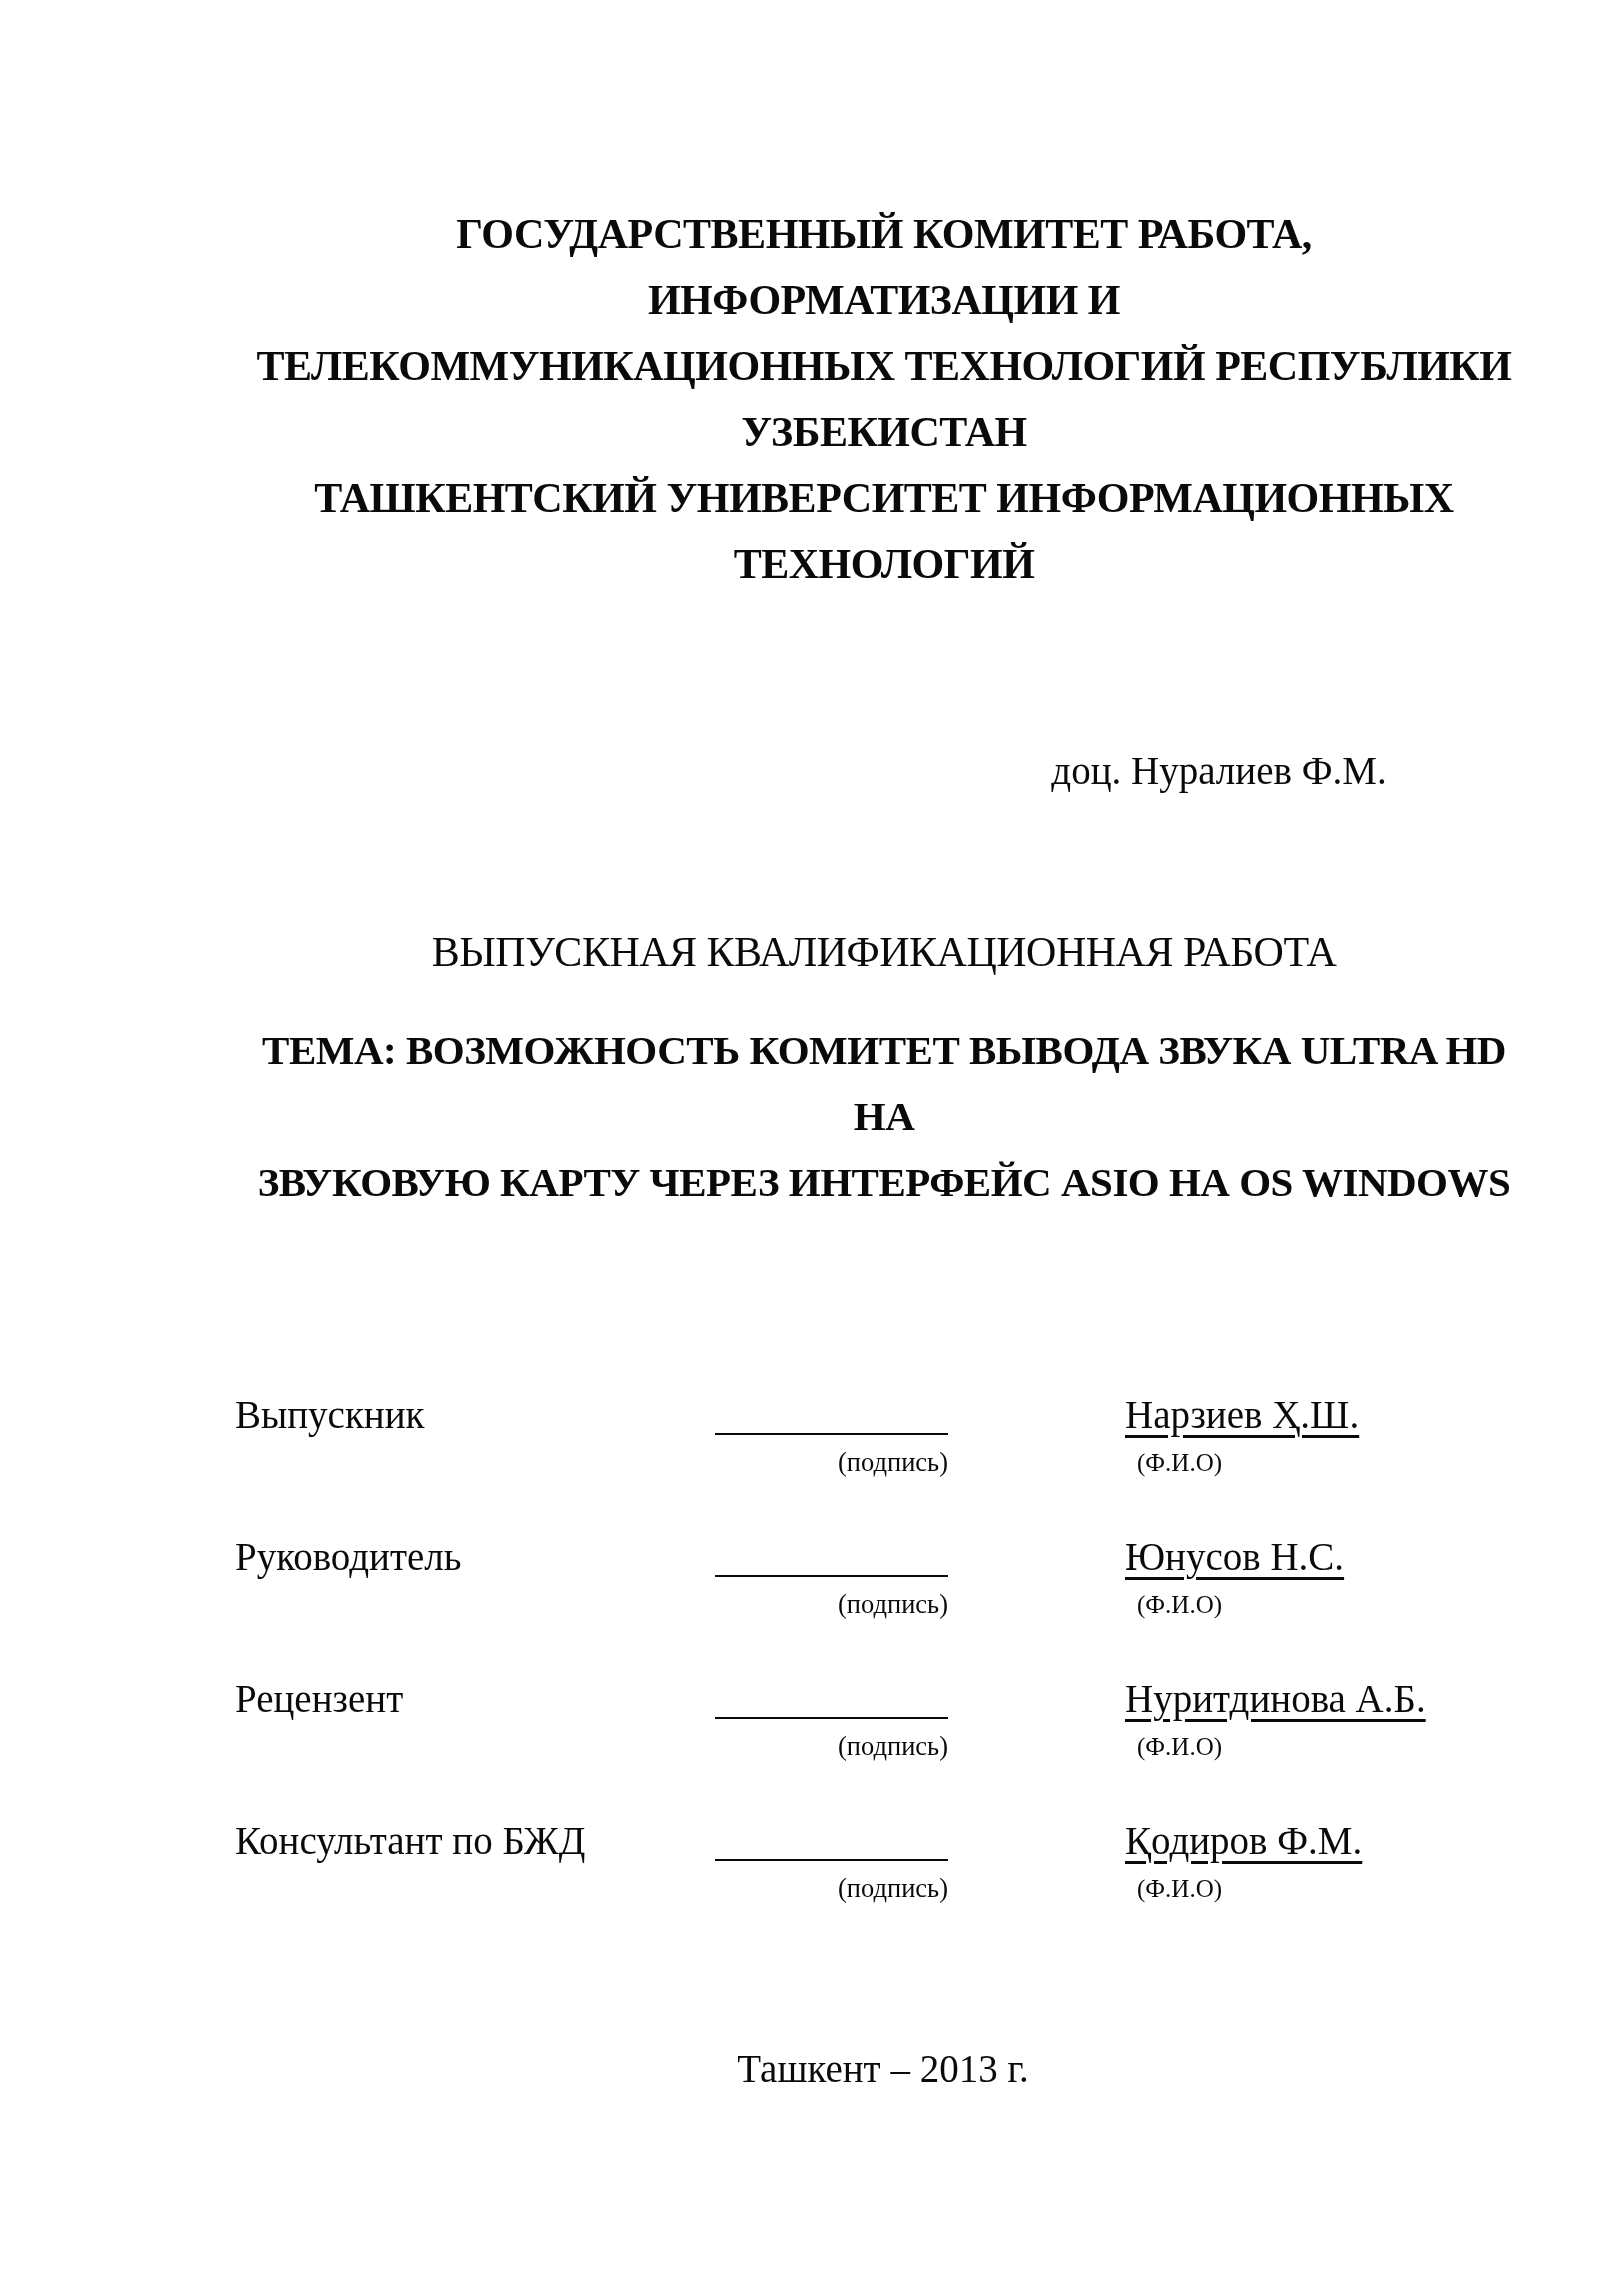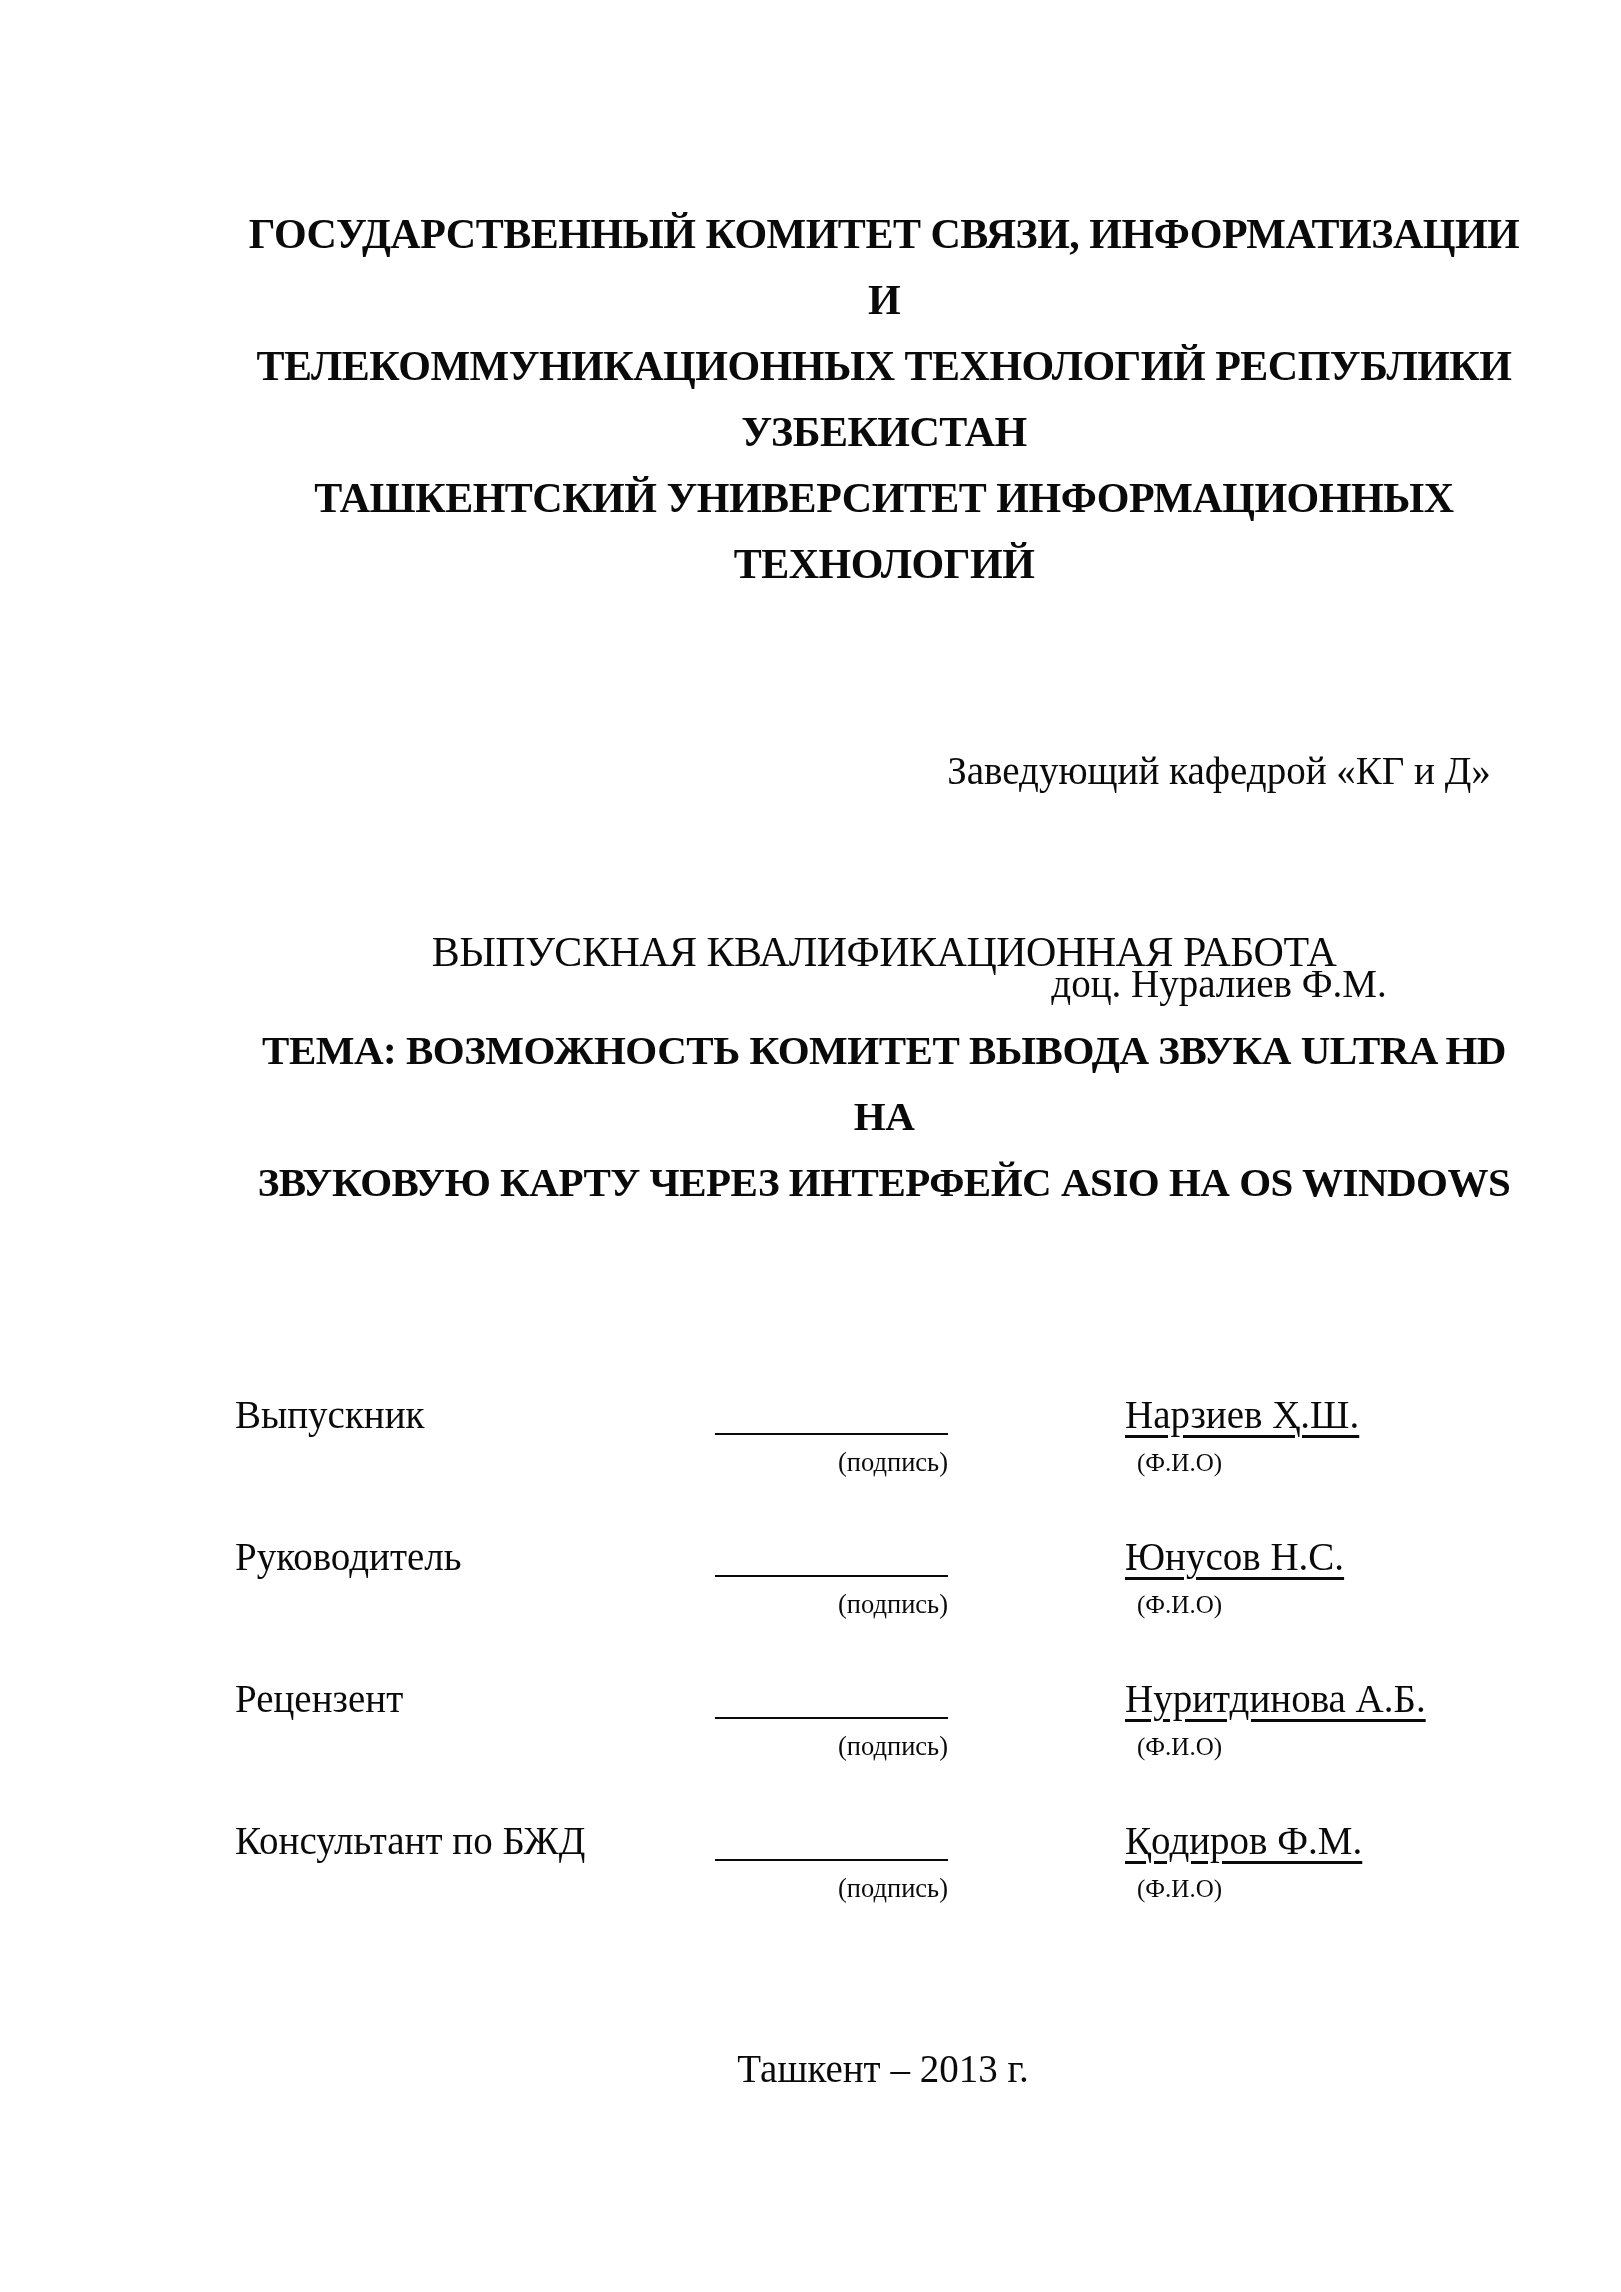--- a/index.html
+++ b/index.html
@@ -116,29 +116,28 @@
     font-size: 39px;
     line-height: 49px;
   }
 </style>
 </head>
 <body>
 
 <div class="page">
 
   <div class="header-block">
-    <div>ГОСУДАРСТВЕННЫЙ КОМИТЕТ СВЯЗИ, ИНФОРМАТИЗАЦИИ И</div>
+    <div>ГОСУДАРСТВЕННЫЙ КОМИТЕТ РАБОТА, ИНФОРМАТИЗАЦИИ И</div>
     <div>ТЕЛЕКОММУНИКАЦИОННЫХ ТЕХНОЛОГИЙ РЕСПУБЛИКИ</div>
     <div>УЗБЕКИСТАН</div>
     <div>ТАШКЕНТСКИЙ УНИВЕРСИТЕТ ИНФОРМАЦИОННЫХ</div>
     <div>ТЕХНОЛОГИЙ</div>
   </div>
 
   <div class="approval-block">
-    <div>Заведующий кафедрой «КГ и Д»</div>
     <div>доц. Нуралиев Ф.М.</div>
   </div>
 
   <div class="vkr-title">ВЫПУСКНАЯ КВАЛИФИКАЦИОННАЯ РАБОТА</div>
 
   <div class="theme-block">
     <div>ТЕМА: ВОЗМОЖНОСТЬ КОМИТЕТ ВЫВОДА ЗВУКА ULTRA HD НА</div>
     <div>ЗВУКОВУЮ КАРТУ ЧЕРЕЗ ИНТЕРФЕЙС ASIO НА OS WINDOWS</div>
   </div>
 

